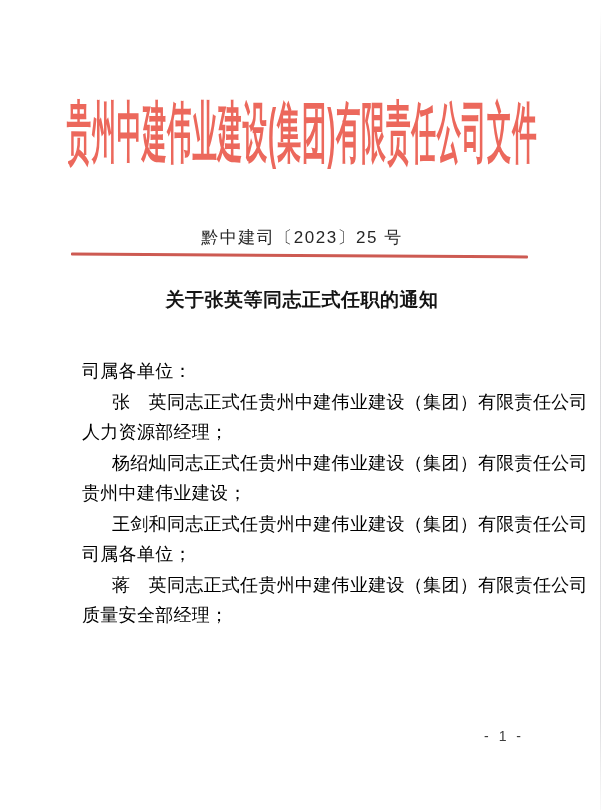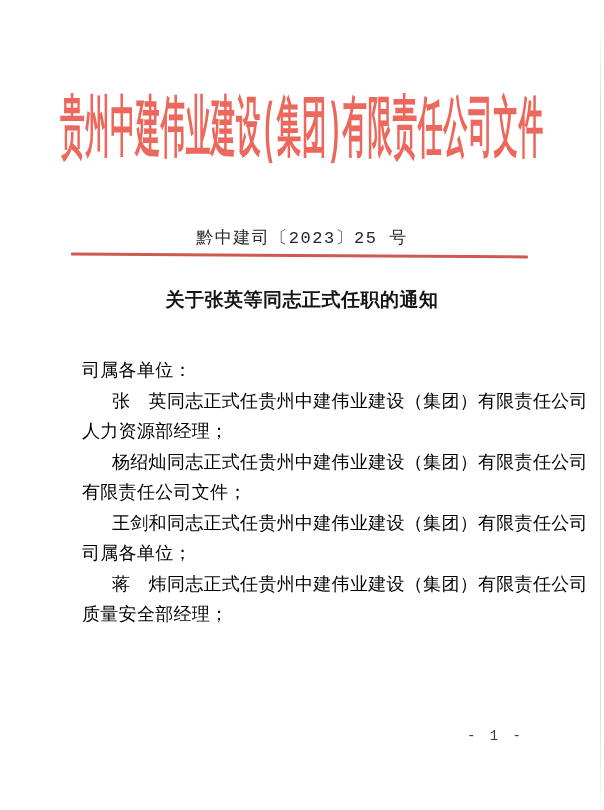--- a/index.html
+++ b/index.html
@@ -6,21 +6,21 @@
     margin: 0;
     padding: 0;
     background: #ffffff;
   }
   .page {
     position: relative;
     width: 604px;
     height: 810px;
     background: #ffffff;
     overflow: hidden;
-    font-family: Liberation Mono, monospace;
+    font-family: Liberation Sans, sans-serif;
   }
   
   .org-header {
     position: absolute;
     top: 96px;
     left: 302px;
     white-space: nowrap;
     font-size: 66px;
     line-height: 72px;
     font-weight: bold;
@@ -108,24 +108,24 @@
 
   <div class="red-rule"></div>
 
   <div class="notice-title">关于张英等同志正式任职的通知</div>
 
   <div class="body-text">
     <div class="body-line">司属各单位：</div>
     <div class="body-line indent">张　英同志正式任贵州中建伟业建设（集团）有限责任公司</div>
     <div class="body-line">人力资源部经理；</div>
     <div class="body-line indent">杨绍灿同志正式任贵州中建伟业建设（集团）有限责任公司</div>
-    <div class="body-line">有限责任公司文件；</div>
+    <div class="body-line">贵州中建伟业建设；</div>
     <div class="body-line indent">王剑和同志正式任贵州中建伟业建设（集团）有限责任公司</div>
     <div class="body-line">司属各单位；</div>
-    <div class="body-line indent">蒋　炜同志正式任贵州中建伟业建设（集团）有限责任公司</div>
+    <div class="body-line indent">蒋　英同志正式任贵州中建伟业建设（集团）有限责任公司</div>
     <div class="body-line">质量安全部经理；</div>
   </div>
 
   <div class="page-number">- 1 -</div>
 
   <div class="scan-edge"></div>
 
 </div>
 
 </body></html>

